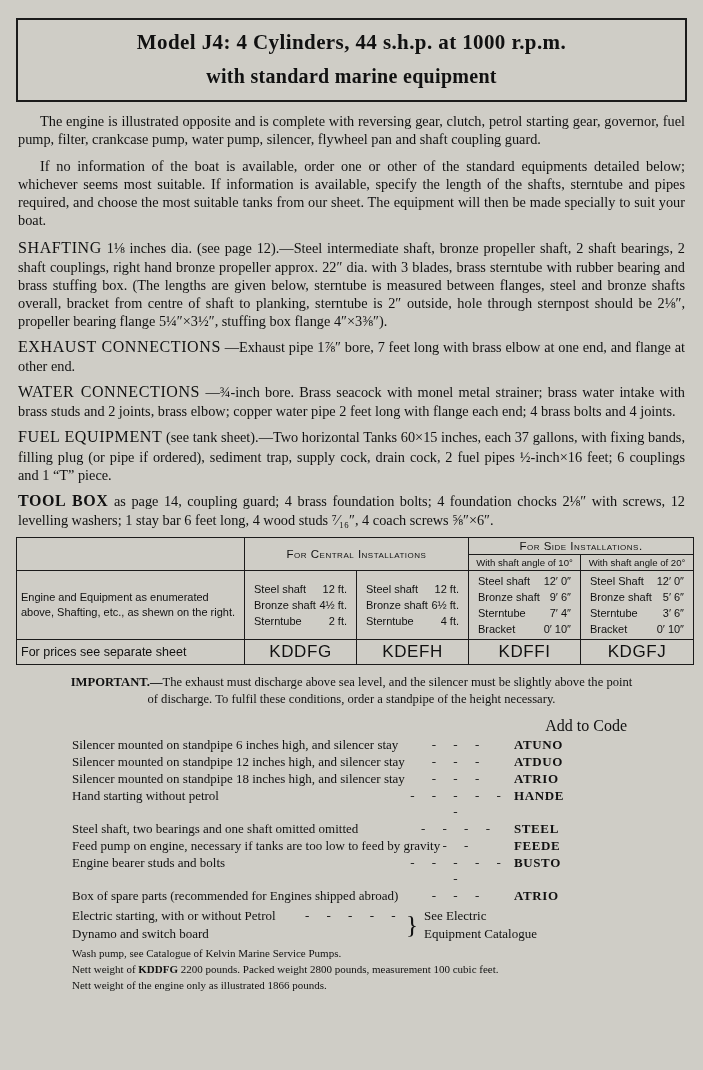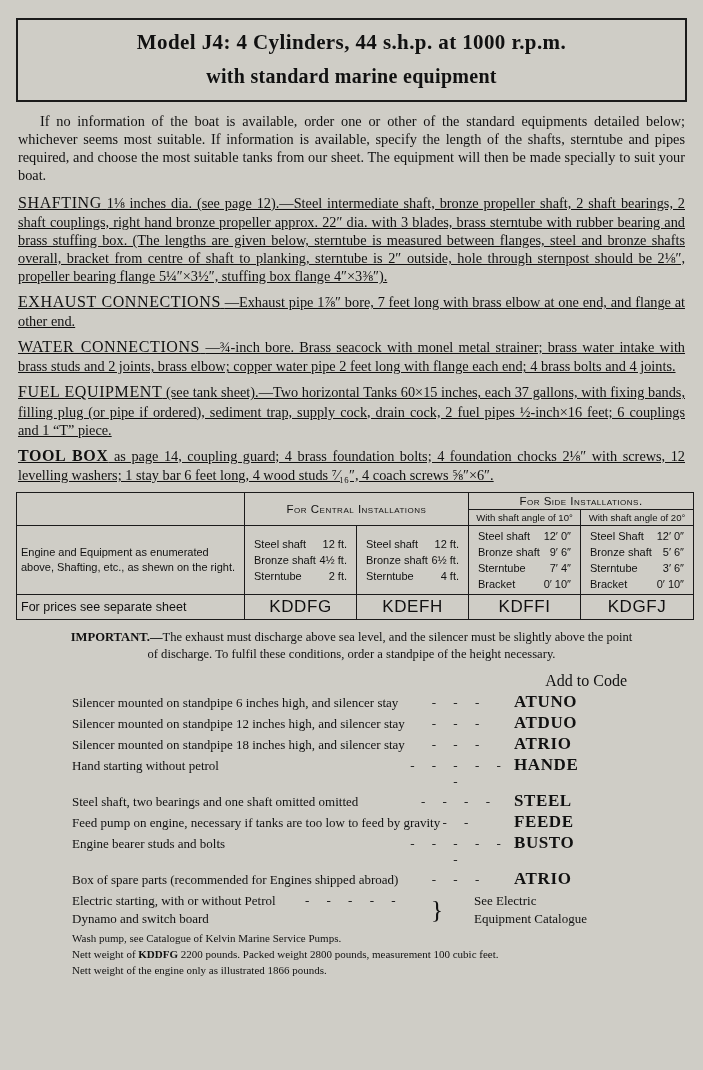--- a/index.html
+++ b/index.html
@@ -44,21 +44,21 @@
     letter-spacing:0.3px;
   }
   
   .body{
     margin:10px 4px 0 4px;
     font-size:14.3px;
     line-height:1.26;
     text-align:justify;
   }
   .para{margin:0 0 9px 0;text-indent:22px;}
-  .sec{margin:0 0 7px 0;text-align:justify;text-decoration:underline;}
+  .sec{margin:0 0 7px 0;text-align:justify;}
   .sec .hd{
     font-variant:small-caps;
     font-size:16px;
     letter-spacing:0.6px;
     font-weight:normal;
   }
   .sec .hd-b{
     font-weight:bold;
   }
   
@@ -149,28 +149,27 @@
   }
   .opt-dots{
     width:110px;
     text-align:center;
     letter-spacing:7px;
     font-size:13px;
     color:#1b1b1b;
   }
   .opt-code{
     font-weight:bold;
-    font-size:17px;
+    font-size:13px;
     letter-spacing:0.6px;
   }
   .brace-block{
     display:flex;
     align-items:center;
     margin-top:3px;
-    gap:25px;
   }
   .brace-left{
     width:390px;
     padding-left:58px;
     box-sizing:border-box;
     font-size:13px;
     line-height:1.35;
   }
   .brace-sym{
     width:16px;
@@ -196,20 +195,21 @@
 
 <div class="page">
  <div class="inner">
 
   <div class="title-box">
     <div class="title-line1">Model  J4:  4 Cylinders, 44 s.h.p. at 1000 r.p.m.</div>
     <div class="title-line2">with standard marine equipment</div>
   </div>
 
   <div class="body">
+    <p class="para">The engine is illustrated opposite and is complete with reversing gear, clutch, petrol starting gear, governor, fuel pump, filter, crankcase pump, water pump, silencer, flywheel pan and shaft coupling guard.</p>
     <p class="para">If no information of the boat is available, order one or other of the standard equipments detailed below; whichever seems most suitable.  If information is available, specify the length of the shafts, sterntube and pipes required, and choose the most suitable tanks from our sheet.  The equipment will then be made specially to suit your boat.</p>
 
     <p class="sec">
       <span class="hd">SHAFTING</span>
       <span>1⅛ inches dia. (see page 12).—Steel intermediate shaft, bronze propeller shaft, 2 shaft bearings, 2 shaft couplings, right hand bronze propeller approx. 22″ dia. with 3 blades, brass sterntube with rubber bearing and brass stuffing box.  (The lengths are given below, sterntube is measured between flanges, steel and bronze shafts overall, bracket from centre of shaft to planking, sterntube is 2″ outside, hole through sternpost should be 2⅛″, propeller bearing flange 5¼″×3½″, stuffing box flange 4″×3⅜″).</span>
     </p>
 
     <p class="sec">
       <span class="hd">EXHAUST CONNECTIONS</span>
       <span>—Exhaust pipe 1⅞″ bore, 7 feet long with brass elbow at one end, and flange at other end.</span>

